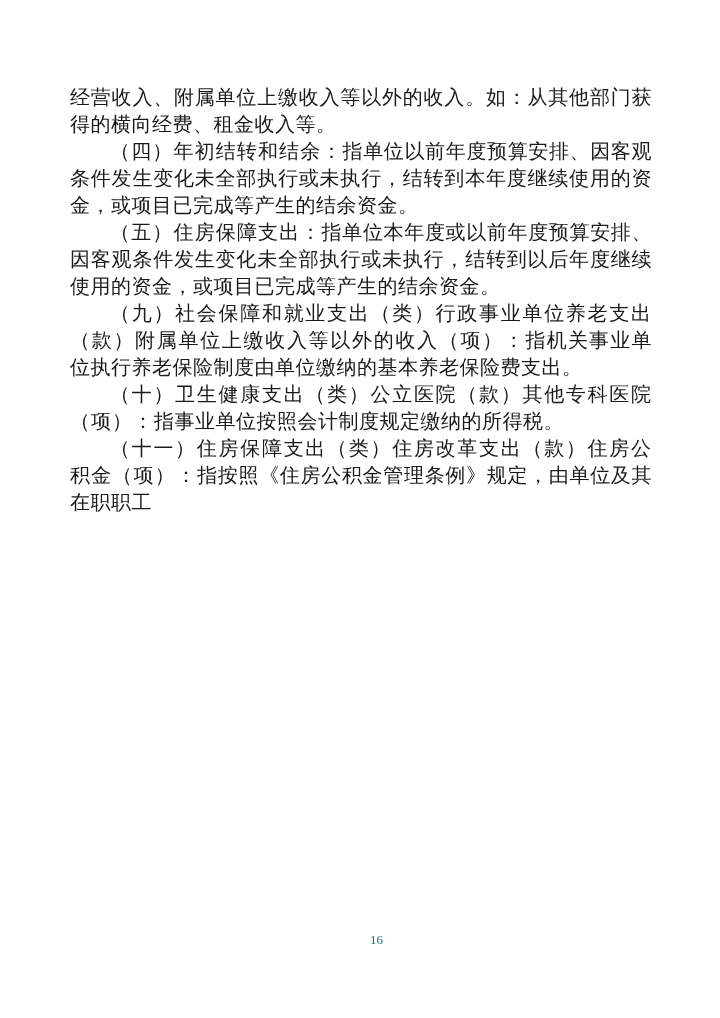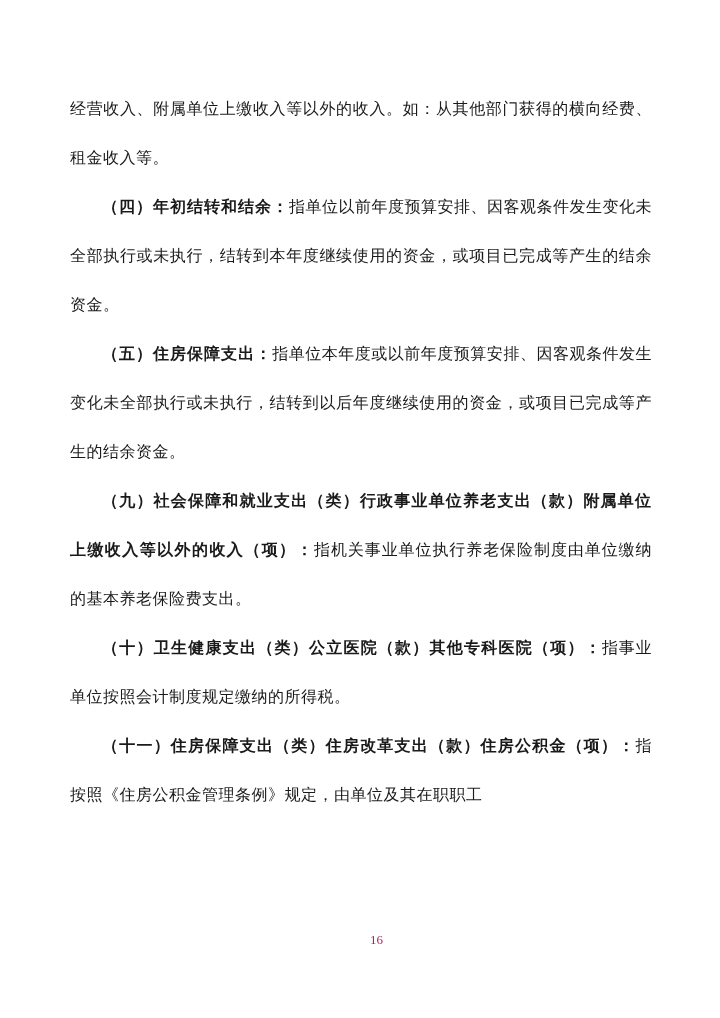--- a/index.html
+++ b/index.html
@@ -20,55 +20,55 @@
   }
 
   .content {
     position: absolute;
     left: 70px;
     right: 68px;
     top: 84px;
   }
 
   .para {
-    font-size: 16px;
-    line-height: 49px;
+    font-size: 20px;
+    line-height: 27px;
     text-align: justify;
     text-justify: inter-character;
     text-indent: 2em;
     letter-spacing: 0.5px;
     word-break: break-all;
   }
 
   .para.continuation {
     text-indent: 0;
   }
 
   .para .term {
-    font-weight: bold;
+    font-weight: normal;
     
     letter-spacing: 1px;
   }
 
   .para .definition {
     font-weight: normal;
   }
 
   .page-footer {
     position: absolute;
     left: 0;
     right: 0;
     top: 930px;
     text-align: center;
   }
 
   .page-number {
     font-size: 13px;
     font-family: "Liberation Serif", "DejaVu Serif", serif;
-    color: #be185d;
+    color: #0f766e;
     
     position: relative;
     left: 12px;
     margin-left: 9px;
   }
 </style>
 </head>
 <body>
 
 <div class="page">

